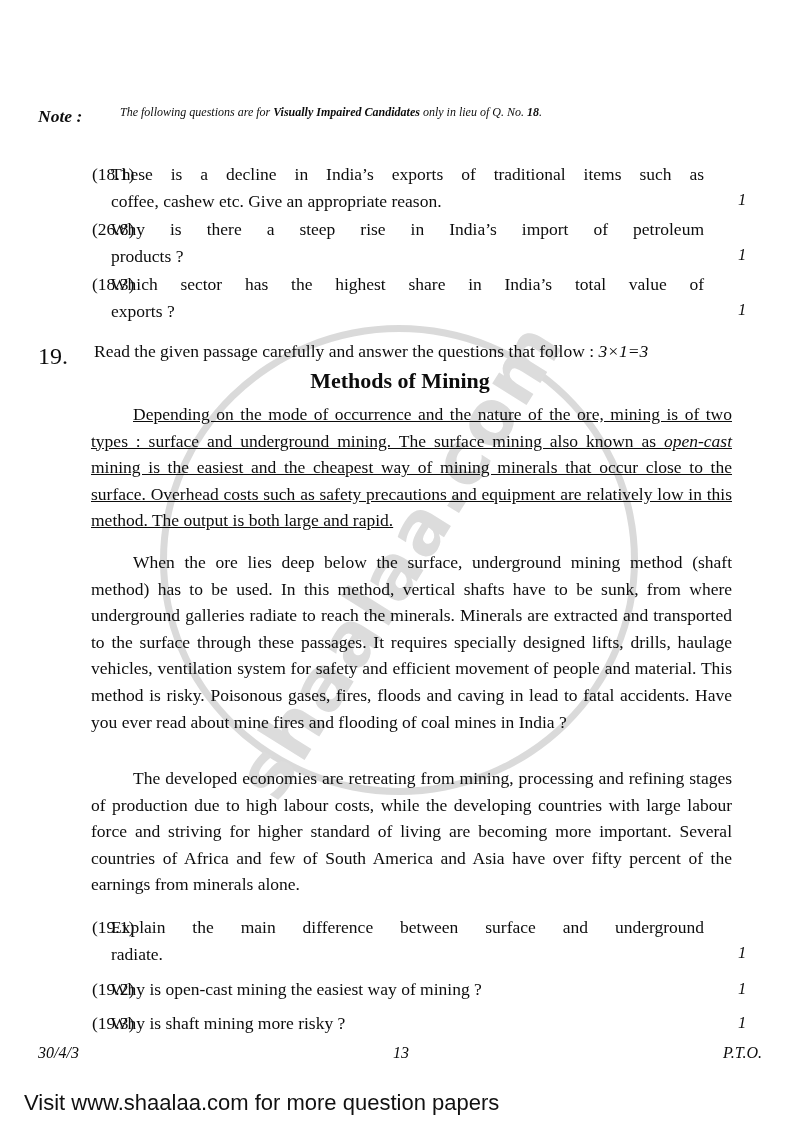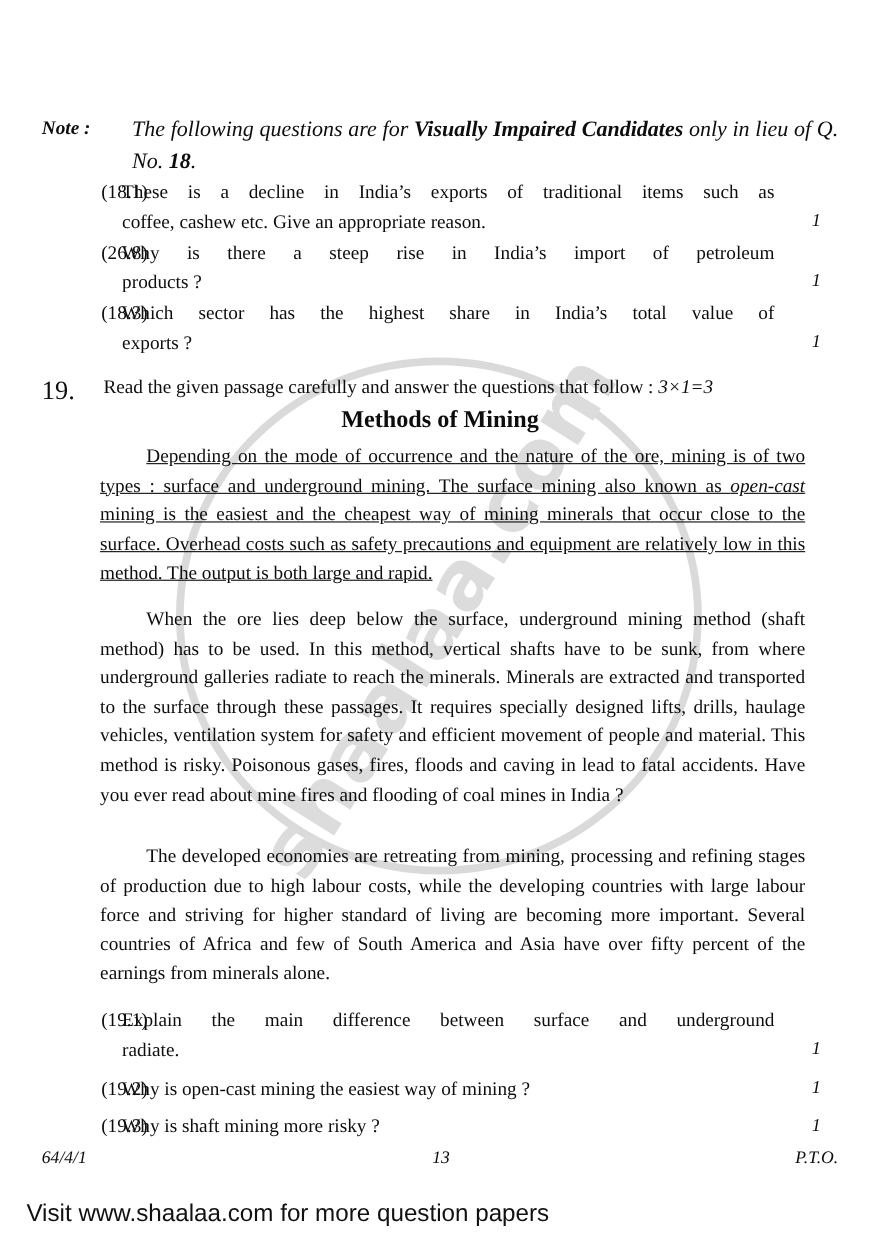--- a/index.html
+++ b/index.html
@@ -67,21 +67,21 @@
     font-style: italic;
     font-weight: bold;
     font-size: 17.5px;
     white-space: nowrap;
     width: 82px;
     flex: 0 0 82px;
     line-height: 1.45;
   }
   .note-text {
     font-style: italic;
-    font-size: 20px;
+    font-size: 12px;
     line-height: 1.45;
     text-align: justify;
     flex: 1 1 auto;
   }
   .note-text b { font-weight: bold; }
 
   
   .subq {
     position: absolute;
     width: 724px;
@@ -280,20 +280,20 @@
 
   <div class="subq" style="top:1010px;">
     <div class="sq-num">(19.3)</div>
     <div class="sq-body">
       <span class="lnlast">Why is shaft mining more risky ?</span>
       <span class="marks" style="top:0px;">1</span>
     </div>
   </div>
 
   <div class="footer">
-    <div class="f-left">64/4/1</div>
+    <div class="f-left">30/4/3</div>
     <div class="f-center">13</div>
     <div class="f-right">P.T.O.</div>
   </div>
 
   <div class="sitenote">Visit www.shaalaa.com for more question papers</div>
 
 </div>
 
 </body></html>

